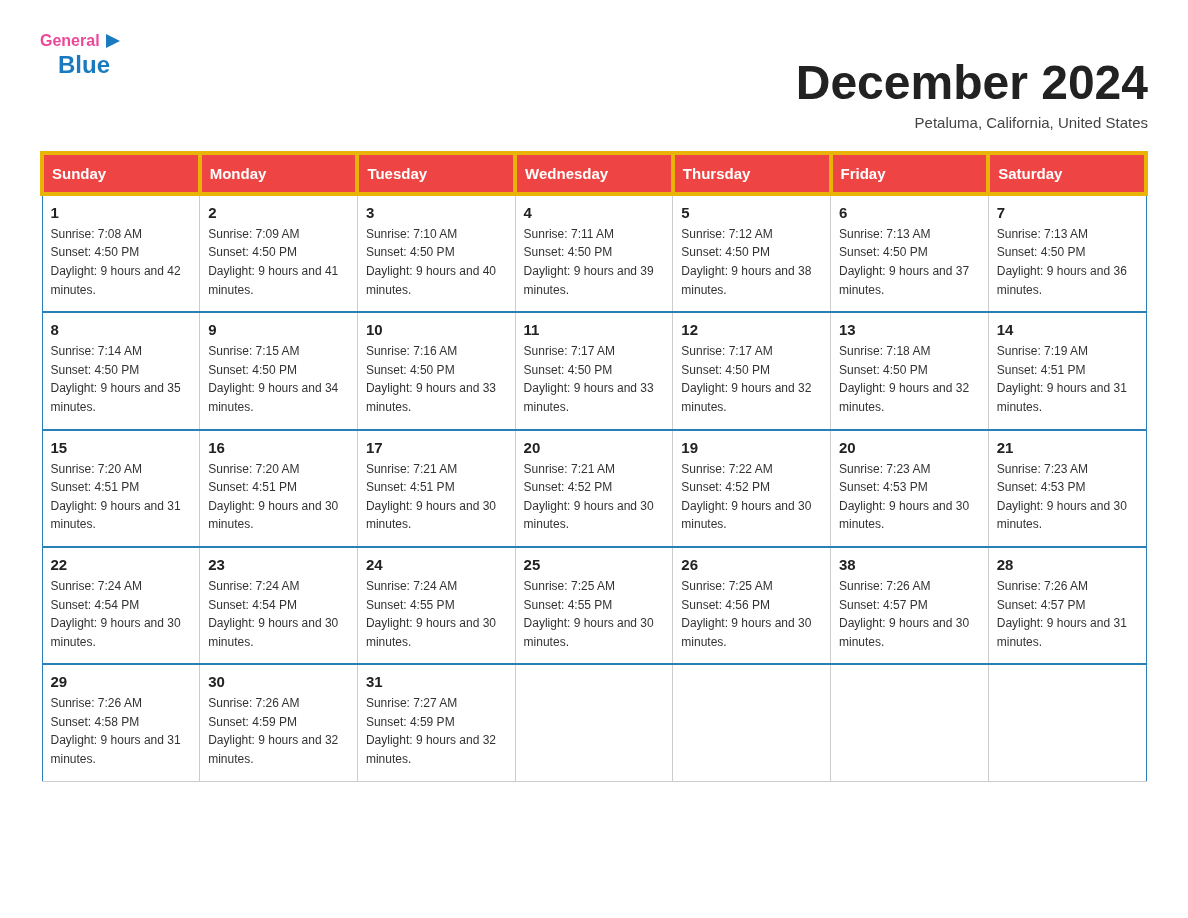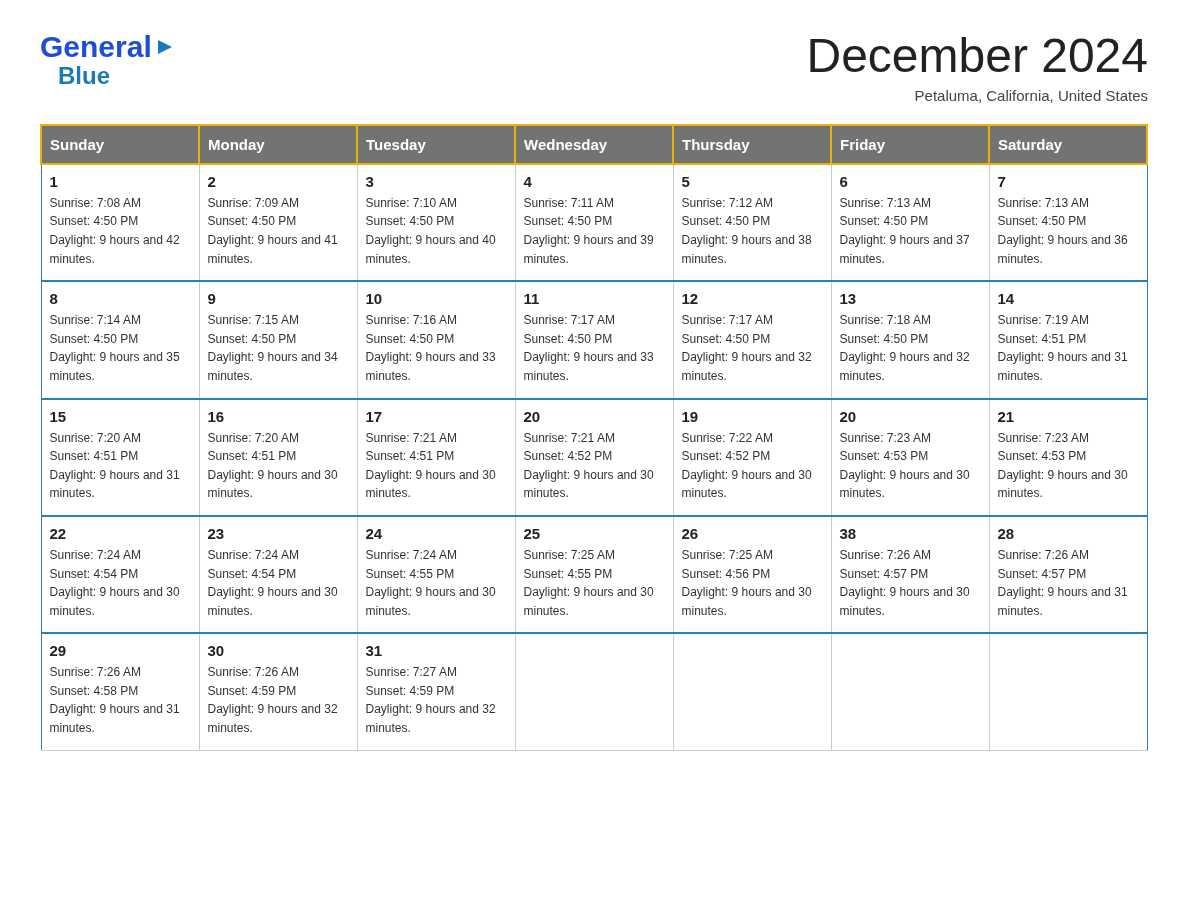--- a/index.html
+++ b/index.html
@@ -19,42 +19,43 @@
     .logo {
       display: flex;
       align-items: center;
       gap: 6px;
     }
     .title-block {
       text-align: right;
     }
     .month-title {
       font-size: 48px;
-      font-weight: normal;
+      font-weight: bold;
       color: #222;
       line-height: 1.1;
+      margin-top: 27px;
     }
     .subtitle {
       font-size: 15px;
       color: #444;
       margin-top: 4px;
     }
     table {
       width: 100%;
       border-collapse: collapse;
       table-layout: fixed;
     }
     thead tr th {
-      background-color: #737373;
+      background-color: #ef4444;
       color: #fff;
       font-size: 15px;
       font-weight: bold;
       padding: 10px 8px;
       text-align: left;
-      border: 2px solid #eab308;
+      border: 4px solid #eab308;
     }
     tbody tr td {
       vertical-align: top;
       padding: 8px 8px 12px 8px;
       border: 1px solid #ccc;
       font-size: 12.5px;
       color: #333;
       min-height: 90px;
       height: 100px;
     }
@@ -85,21 +86,21 @@
       background: #fff;
     }
   </style>
 </head>
 <body>
 
 <div class="header">
   <div class="logo">
     <div style="line-height:1.1;">
       <span style="display:flex; align-items:center; gap:2px;">
-        <span style="font-size:30px;font-weight:bold;color:#1d4ed8;">General</span>
+        <span style="font-size:16px;font-weight:bold;color:#ec4899;">General</span>
         <svg width="22" height="22" viewBox="0 0 22 22">
           <polygon points="4,4 18,11 4,18" fill="#1a7abf"></polygon>
         </svg>
       </span>
       <span style="font-size:24px;font-weight:bold;color:#1a7abf;margin-left:18px;">Blue</span>
     </div>
   </div>
   <div class="title-block">
     <div class="month-title">December 2024</div>
     <div class="subtitle">Petaluma, California, United States</div>

